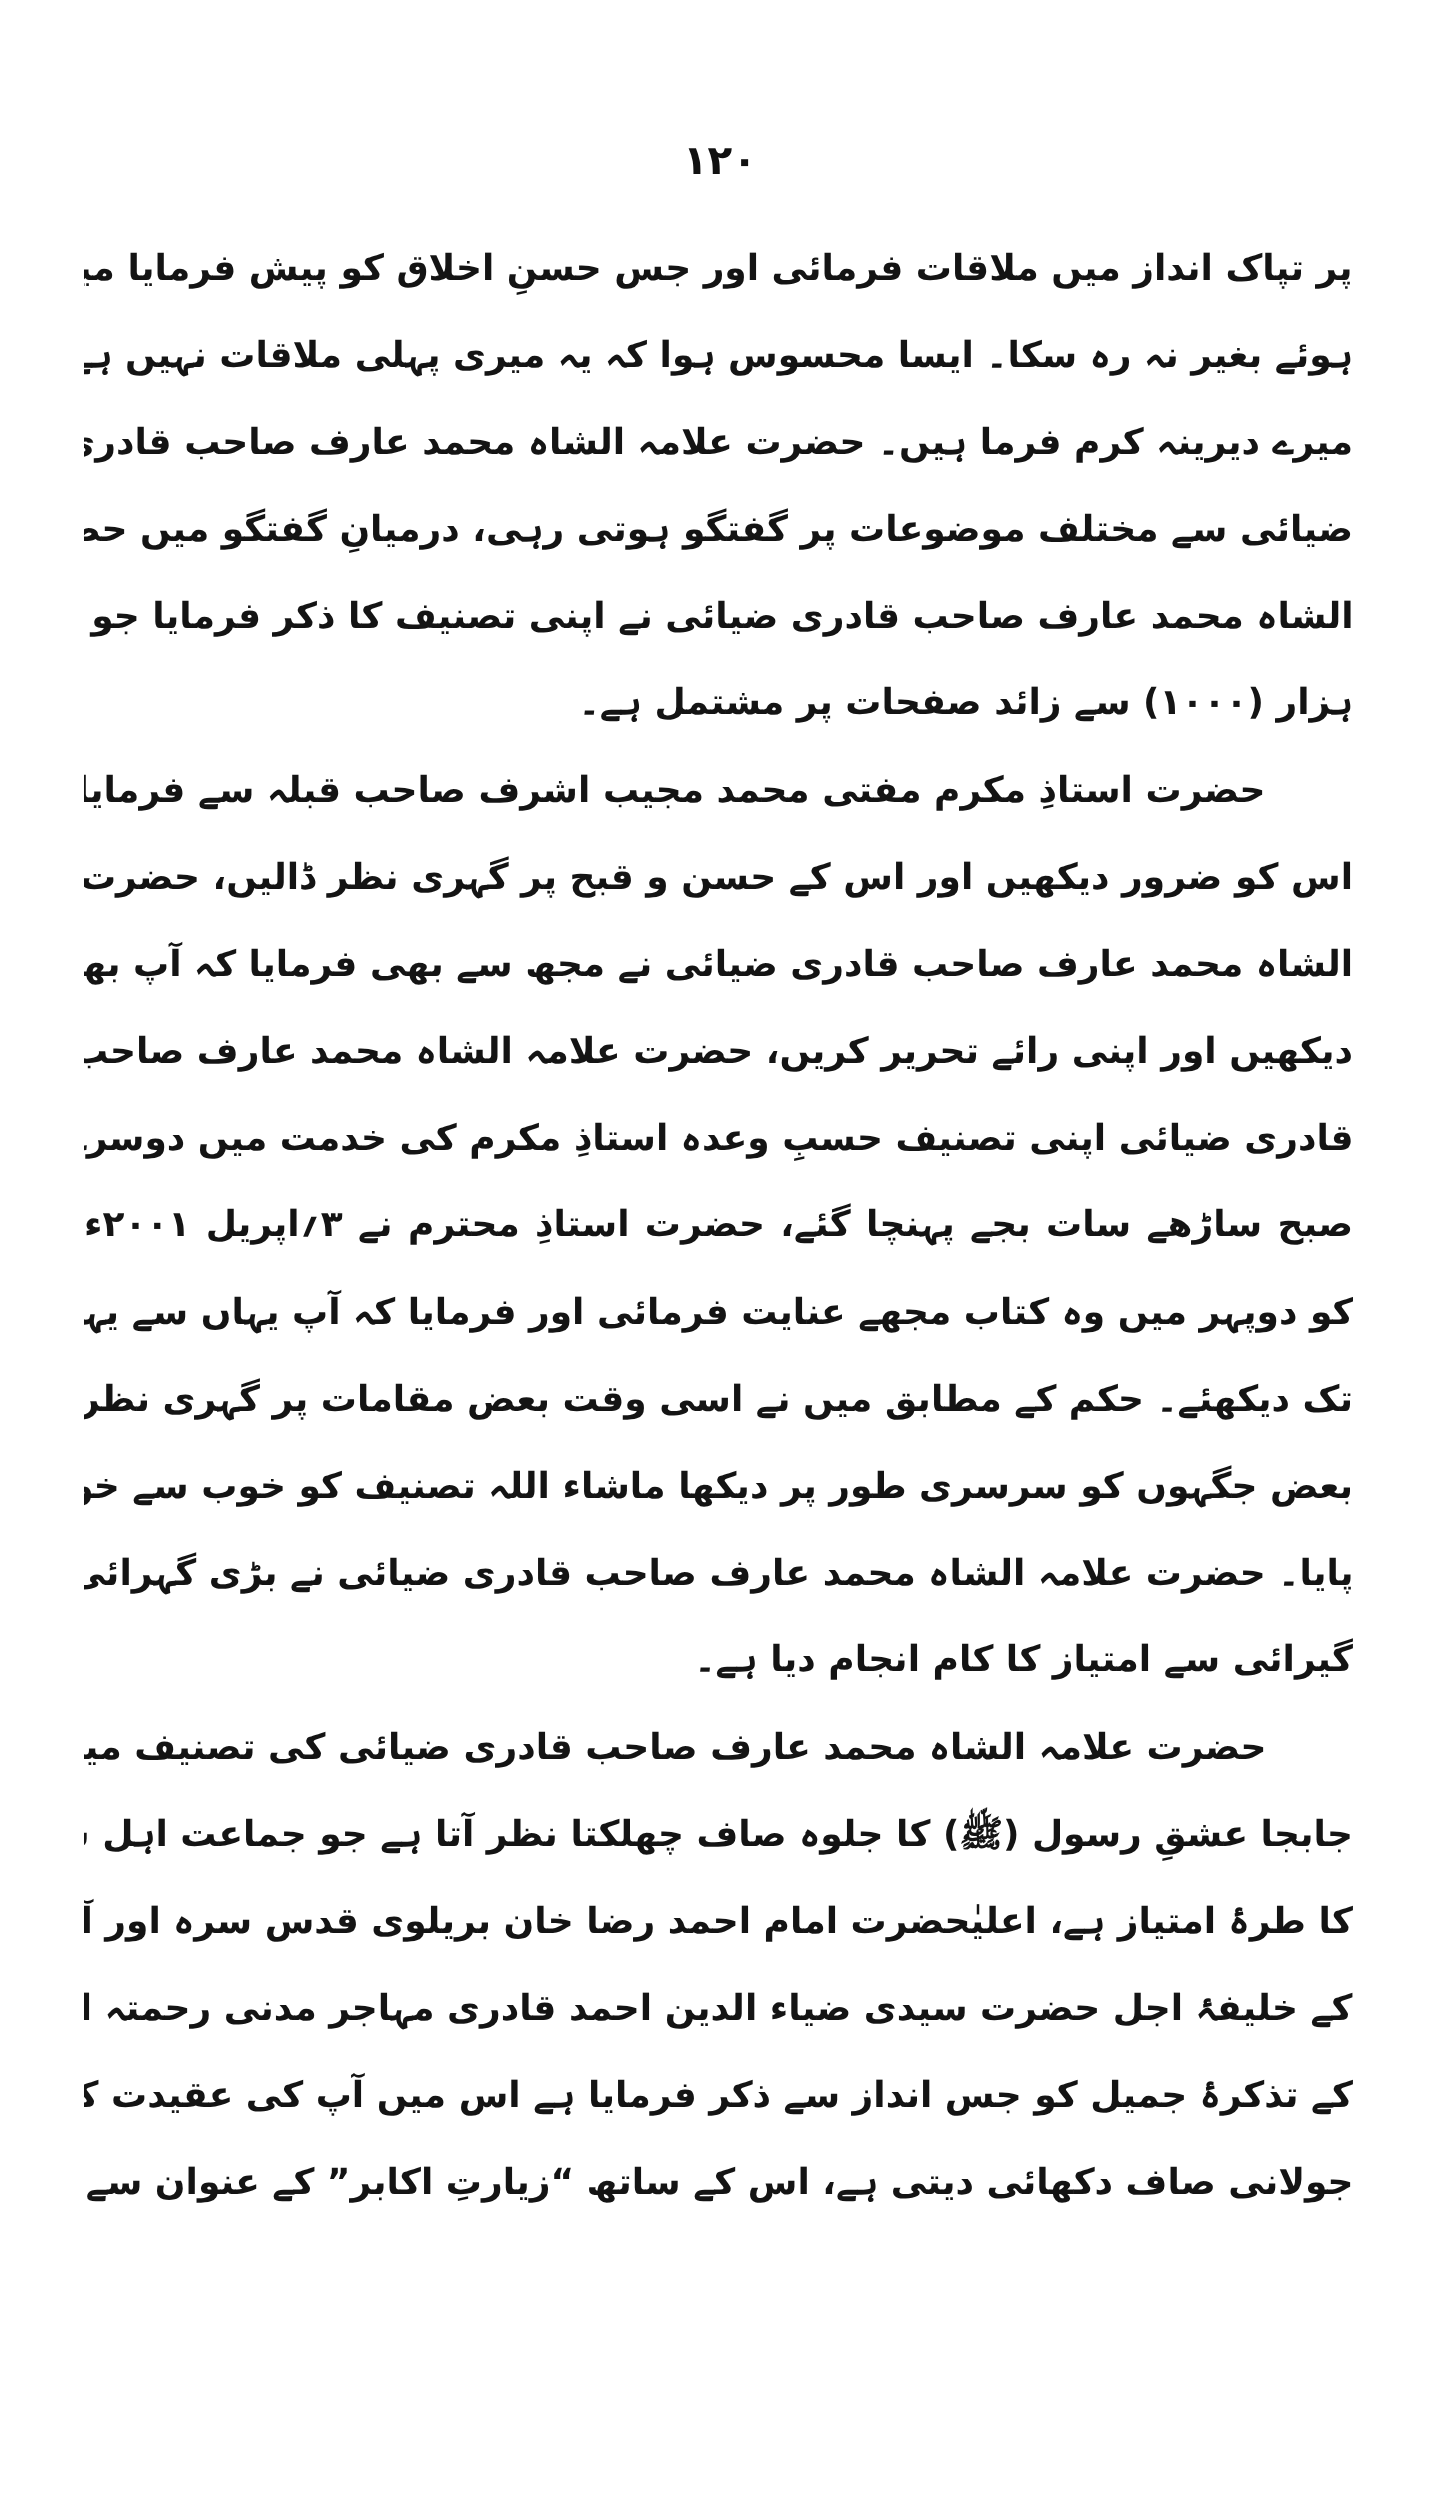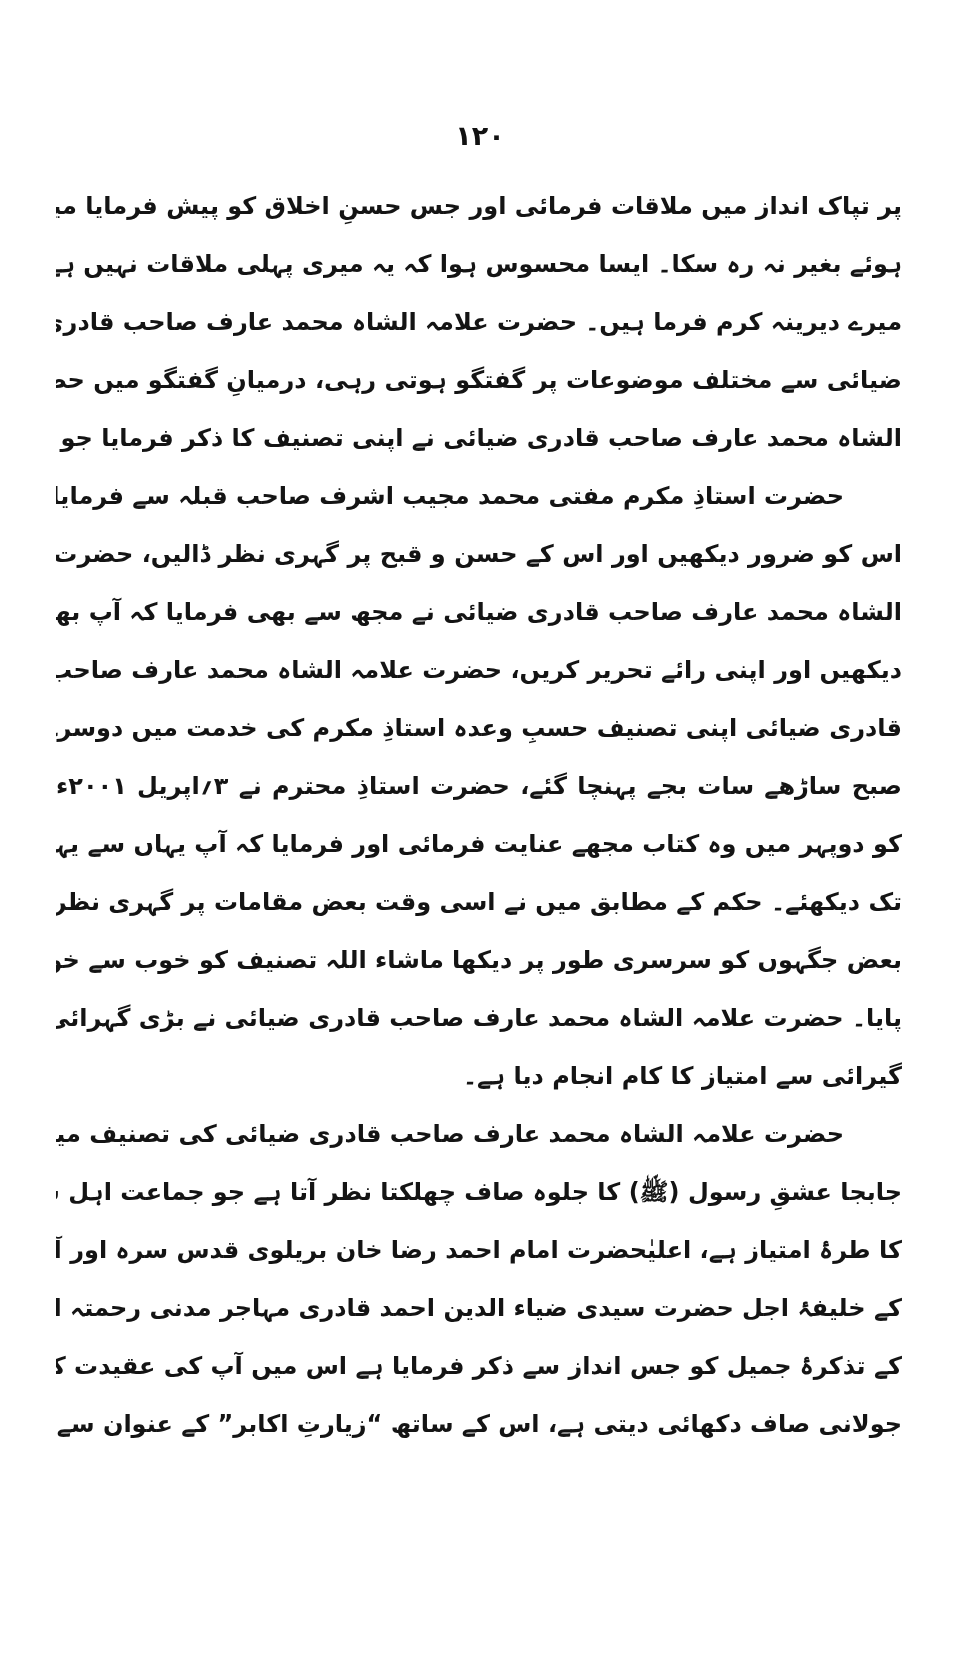--- a/index.html
+++ b/index.html
@@ -11,21 +11,21 @@
     position: relative;
     width: 960px;
     height: 1676px;
     background: #ffffff;
     overflow: hidden;
     font-family: "DejaVu Sans", sans-serif;
     color: #141414;
     direction: rtl;
   }
   .page-number {
-    padding-top: 120px;
+    padding-top: 92px;
     text-align: center;
     font-size: 27px;
     font-weight: bold;
     letter-spacing: 1px;
     color: #111;
   }
   .text-block {
     margin-top: 26px;
     padding: 0 58px 0 56px;
     direction: rtl;
@@ -61,20 +61,21 @@
   <div class="page-number">۱۲۰</div>
 
   <div class="text-block">
 
     <div class="para">
       <div class="line">پر تپاک انداز میں ملاقات فرمائی اور جس حسنِ اخلاق کو پیش فرمایا میں متاثر</div>
       <div class="line">ہوئے بغیر نہ رہ سکا۔ ایسا محسوس ہوا کہ یہ میری پہلی ملاقات نہیں ہے بلکہ</div>
       <div class="line">میرے دیرینہ کرم فرما ہیں۔ حضرت علامہ الشاہ محمد عارف صاحب قادری</div>
       <div class="line">ضیائی سے مختلف موضوعات پر گفتگو ہوتی رہی، درمیانِ گفتگو میں حضرت علامہ</div>
       <div class="line">الشاہ محمد عارف صاحب قادری ضیائی نے اپنی تصنیف کا ذکر فرمایا جو ایک</div>
+      <div class="line last">ہزار (۱۰۰۰) سے زائد صفحات پر مشتمل ہے۔</div>
     </div>
 
     <div class="para">
       <div class="line first-indent">حضرت استاذِ مکرم مفتی محمد مجیب اشرف صاحب قبلہ سے فرمایا کہ آپ</div>
       <div class="line">اس کو ضرور دیکھیں اور اس کے حسن و قبح پر گہری نظر ڈالیں، حضرت علامہ</div>
       <div class="line">الشاہ محمد عارف صاحب قادری ضیائی نے مجھ سے بھی فرمایا کہ آپ بھی ضرور</div>
       <div class="line">دیکھیں اور اپنی رائے تحریر کریں، حضرت علامہ الشاہ محمد عارف صاحب</div>
       <div class="line">قادری ضیائی اپنی تصنیف حسبِ وعدہ استاذِ مکرم کی خدمت میں دوسرے دن</div>
       <div class="line">صبح ساڑھے سات بجے پہنچا گئے، حضرت استاذِ محترم نے ۳؍اپریل ۲۰۰۱ء</div>
       <div class="line">کو دوپہر میں وہ کتاب مجھے عنایت فرمائی اور فرمایا کہ آپ یہاں سے یہاں</div>

